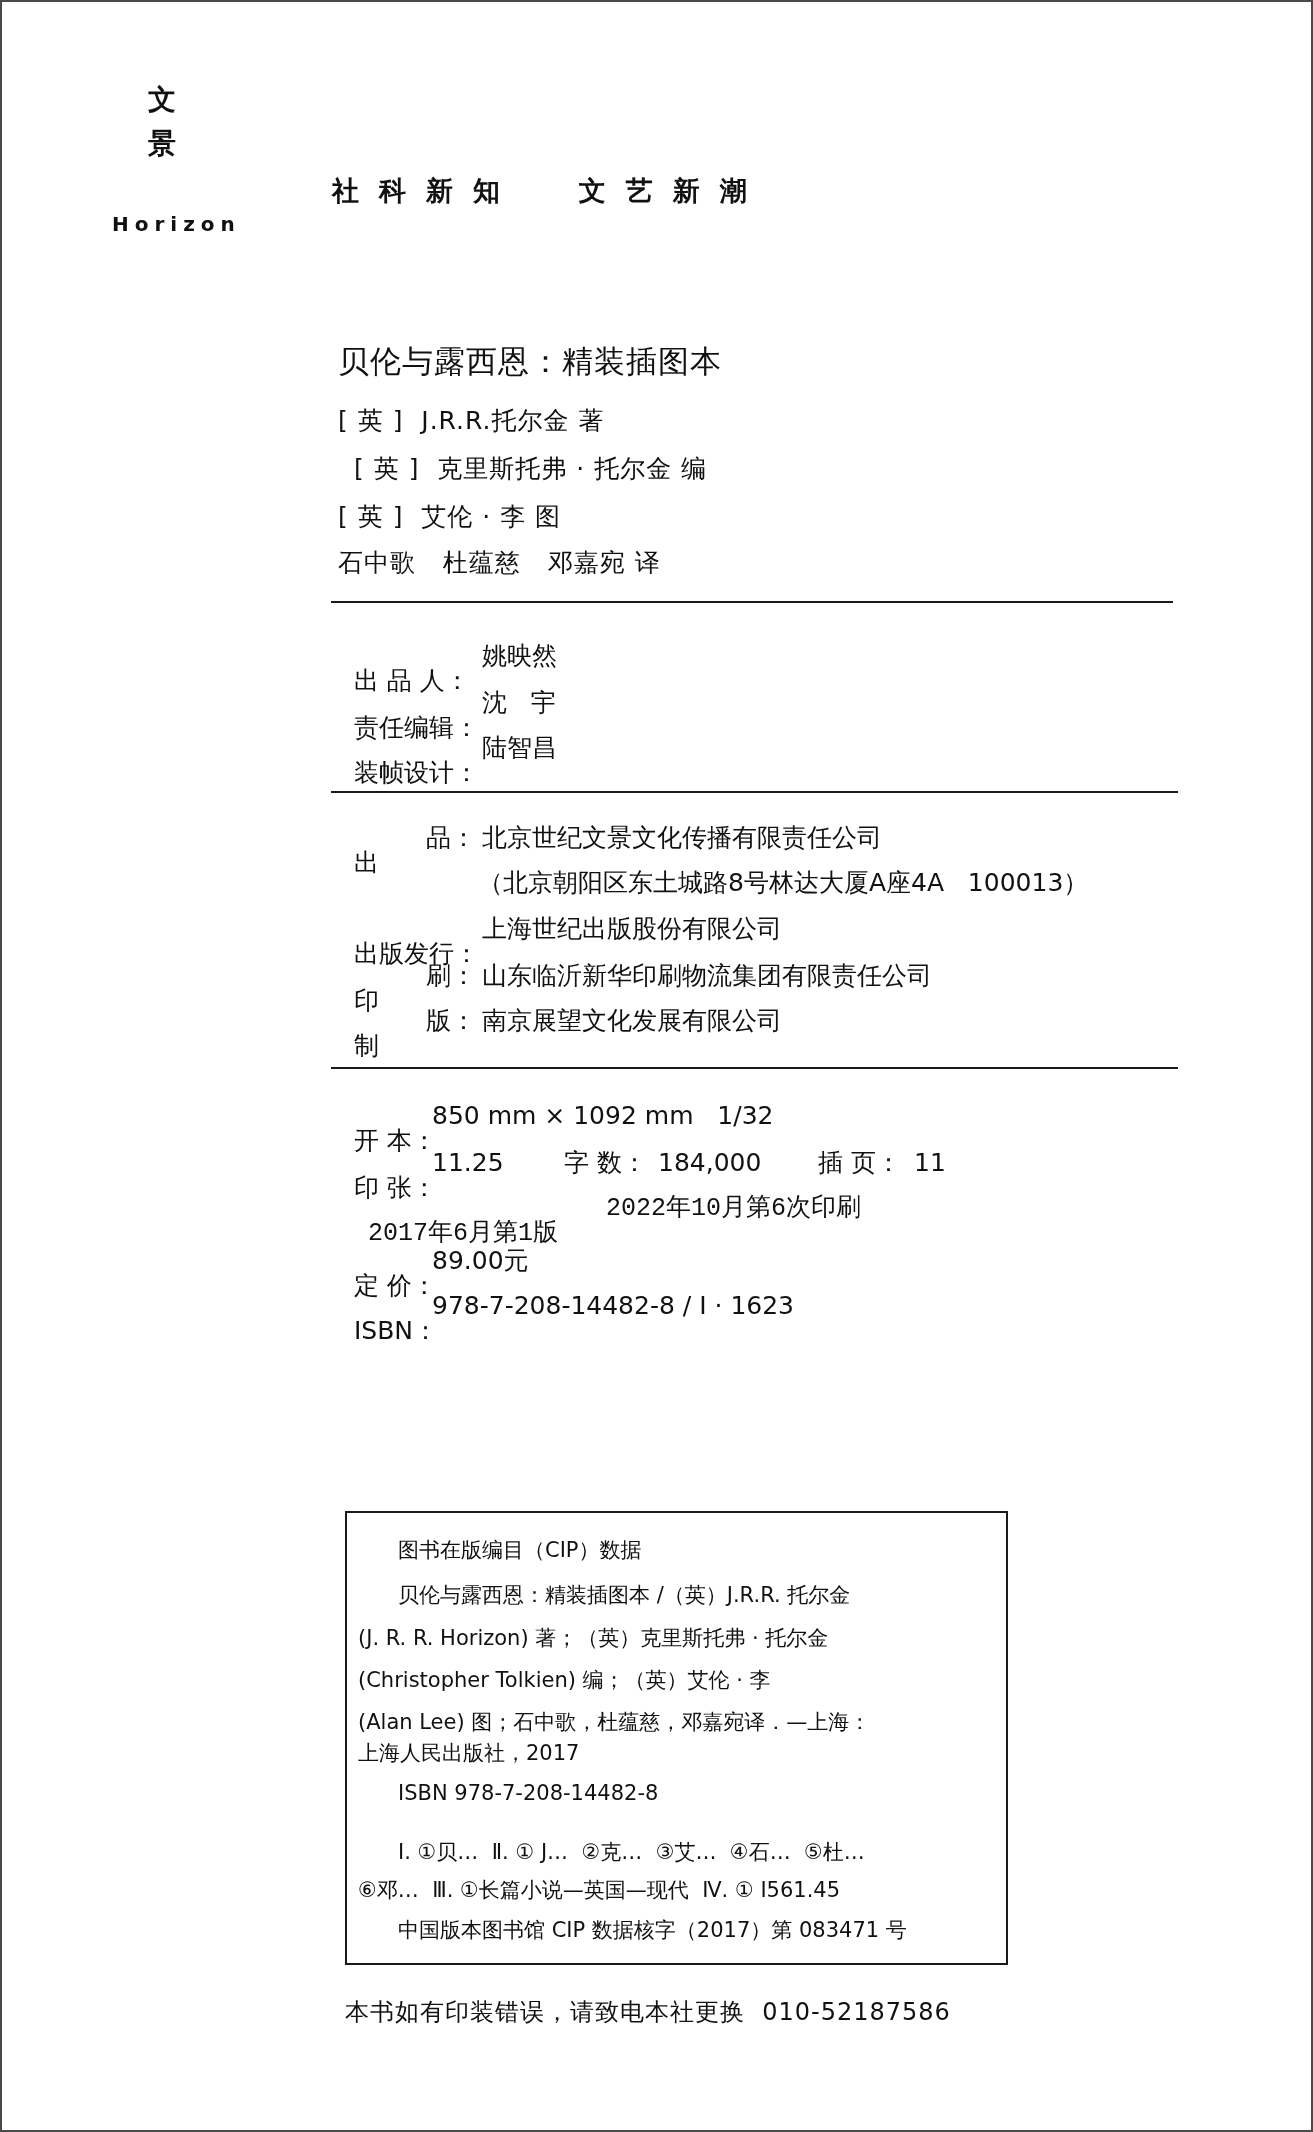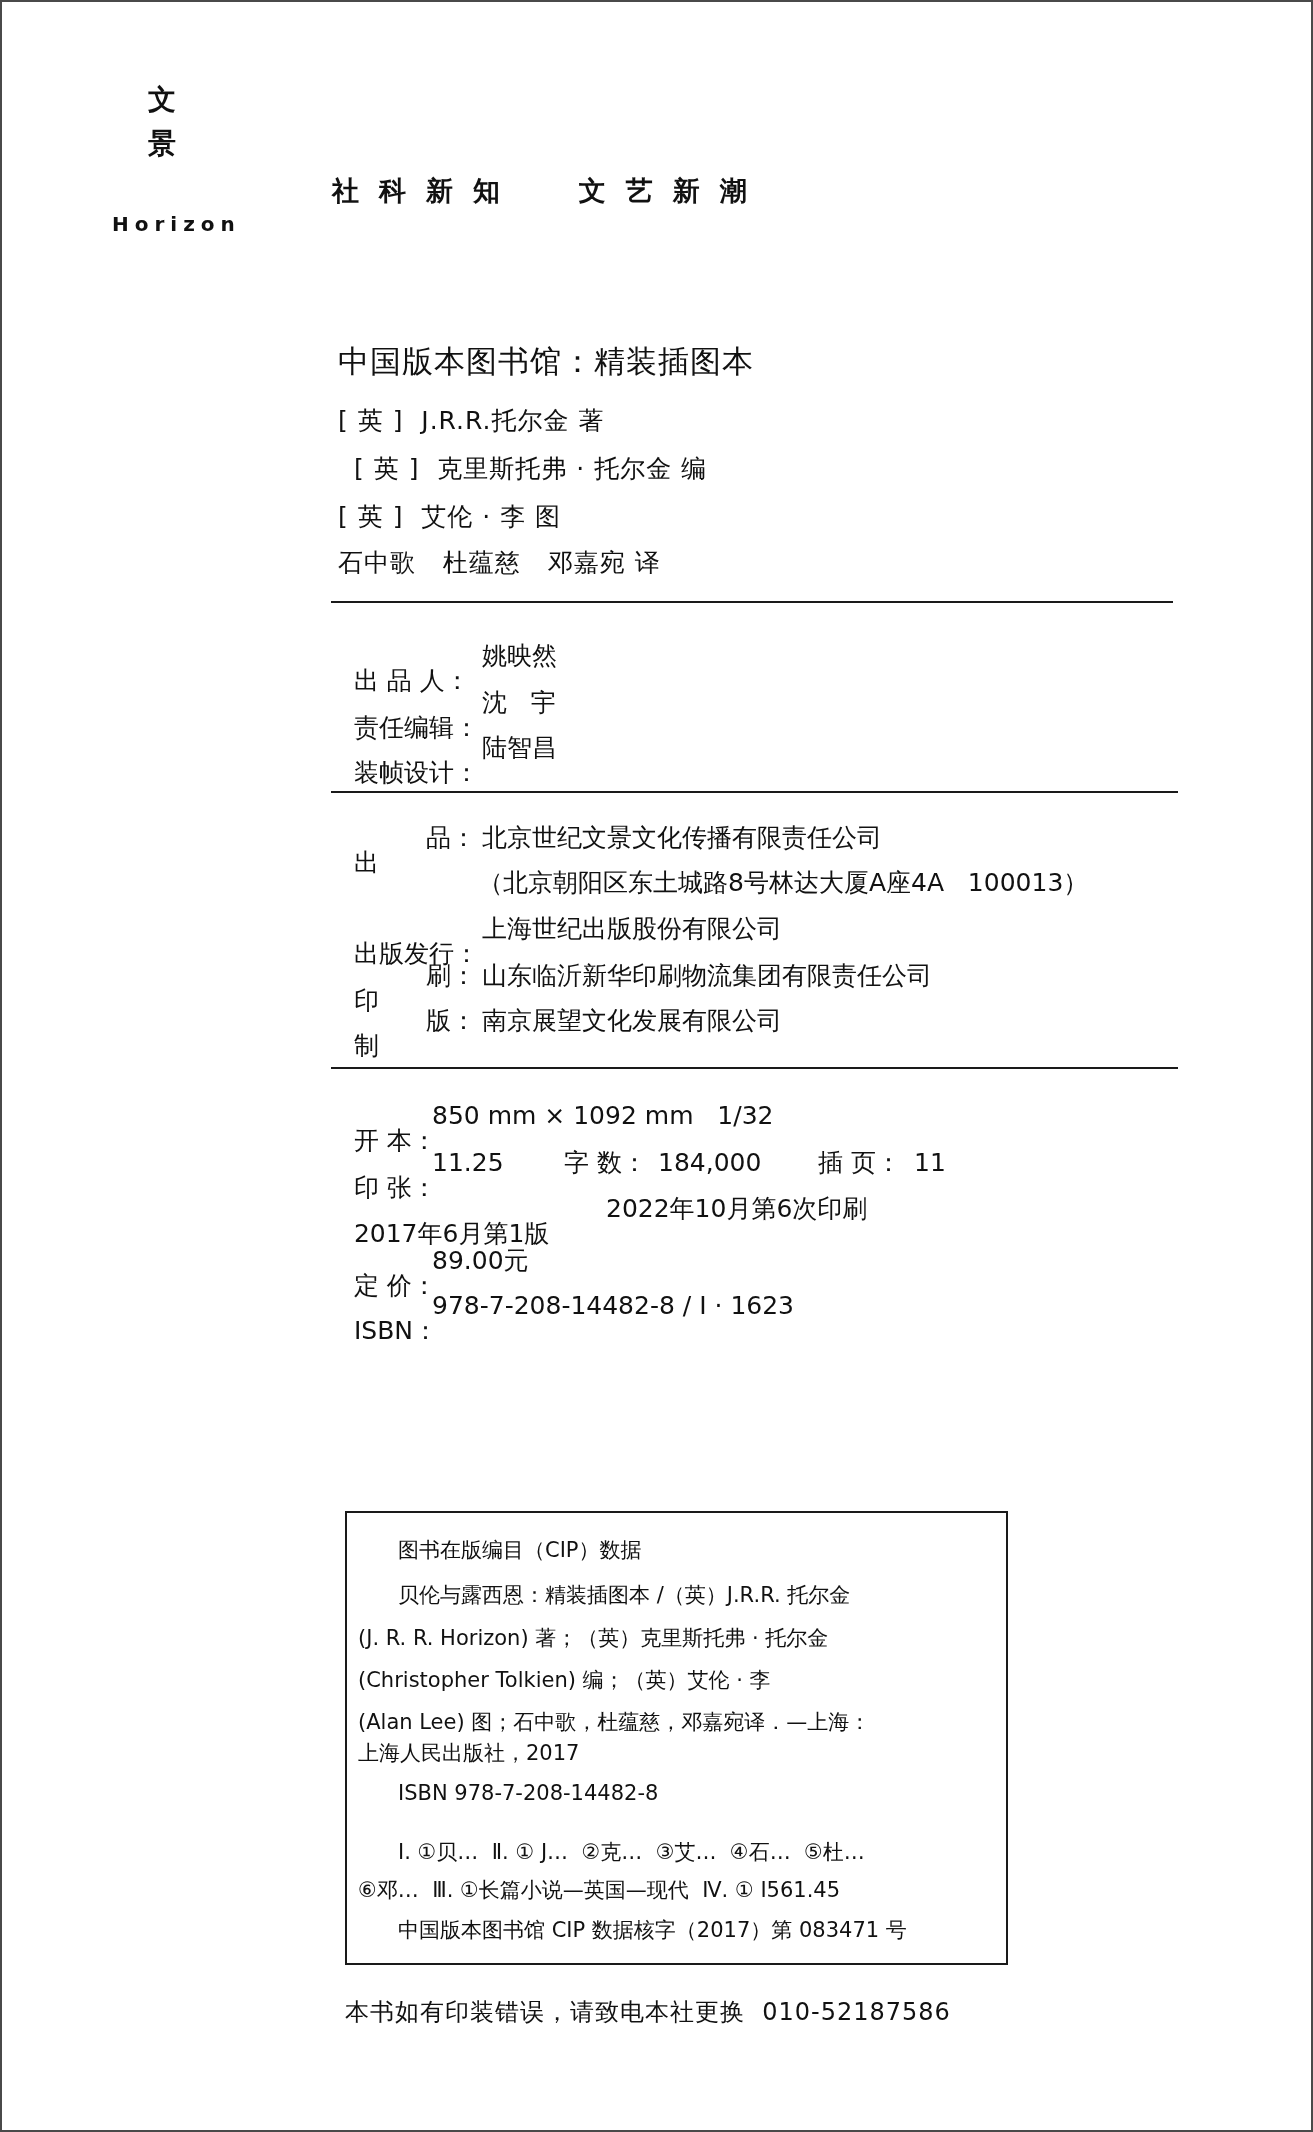--- a/index.html
+++ b/index.html
@@ -32,21 +32,21 @@
 </head>
 <body>
 
 <div class="frame"></div>
 
 <div class="abs logo-char" style="top:86px;">文</div>
 <div class="abs logo-char" style="top:130px;">景</div>
 <div class="abs horizon">Horizon</div>
 <div class="abs slogan">社科新知  文艺新潮</div>
 
-<div class="abs title">中国版本图书馆：精装插图本</div>
+<div class="abs title">贝伦与露西恩：精装插图本</div>
 <div class="abs credit" style="top:408px;">[ 英 ]  J.R.R.托尔金 著</div>
 <div class="abs credit" style="top:456px;margin-left:16px;">[ 英 ]  克里斯托弗 · 托尔金 编</div>
 <div class="abs credit" style="top:504px;">[ 英 ]  艾伦 · 李 图</div>
 <div class="abs credit" style="top:550px;">石中歌   杜蕴慈   邓嘉宛 译</div>
 
 <div class="rule" style="left:331px; top:601px; width:842px;"></div>
 
 <div class="row" style="top:643px;">
   <span class="lbl">出 品 人：</span>
   <span class="val" style="left:144px;">姚映然</span>
@@ -92,21 +92,21 @@
   <span class="val" style="left:94px;">850 mm × 1092 mm   1/32</span>
 </div>
 <div class="row" style="top:1150px;">
   <span class="lbl">印 张：</span>
   <span class="val" style="left:94px;">11.25</span>
   <span class="val" style="left:226px;">字 数：</span>
   <span class="val" style="left:320px;">184,000</span>
   <span class="val" style="left:480px;">插 页：</span>
   <span class="val" style="left:576px;">11</span>
 </div>
-<div class="row" style="top:1196px;">
+<div class="row" style="top:1196px;font-family:Liberation Mono, monospace;">
   <span class="lbl">2017年6月第1版</span>
   <span class="val" style="left:268px;">2022年10月第6次印刷</span>
 </div>
 <div class="row" style="top:1248px;">
   <span class="lbl">定 价：</span>
   <span class="val" style="left:94px;">89.00元</span>
 </div>
 <div class="row" style="top:1293px;">
   <span class="lbl">ISBN：</span>
   <span class="val" style="left:94px;">978-7-208-14482-8 / I · 1623</span>

